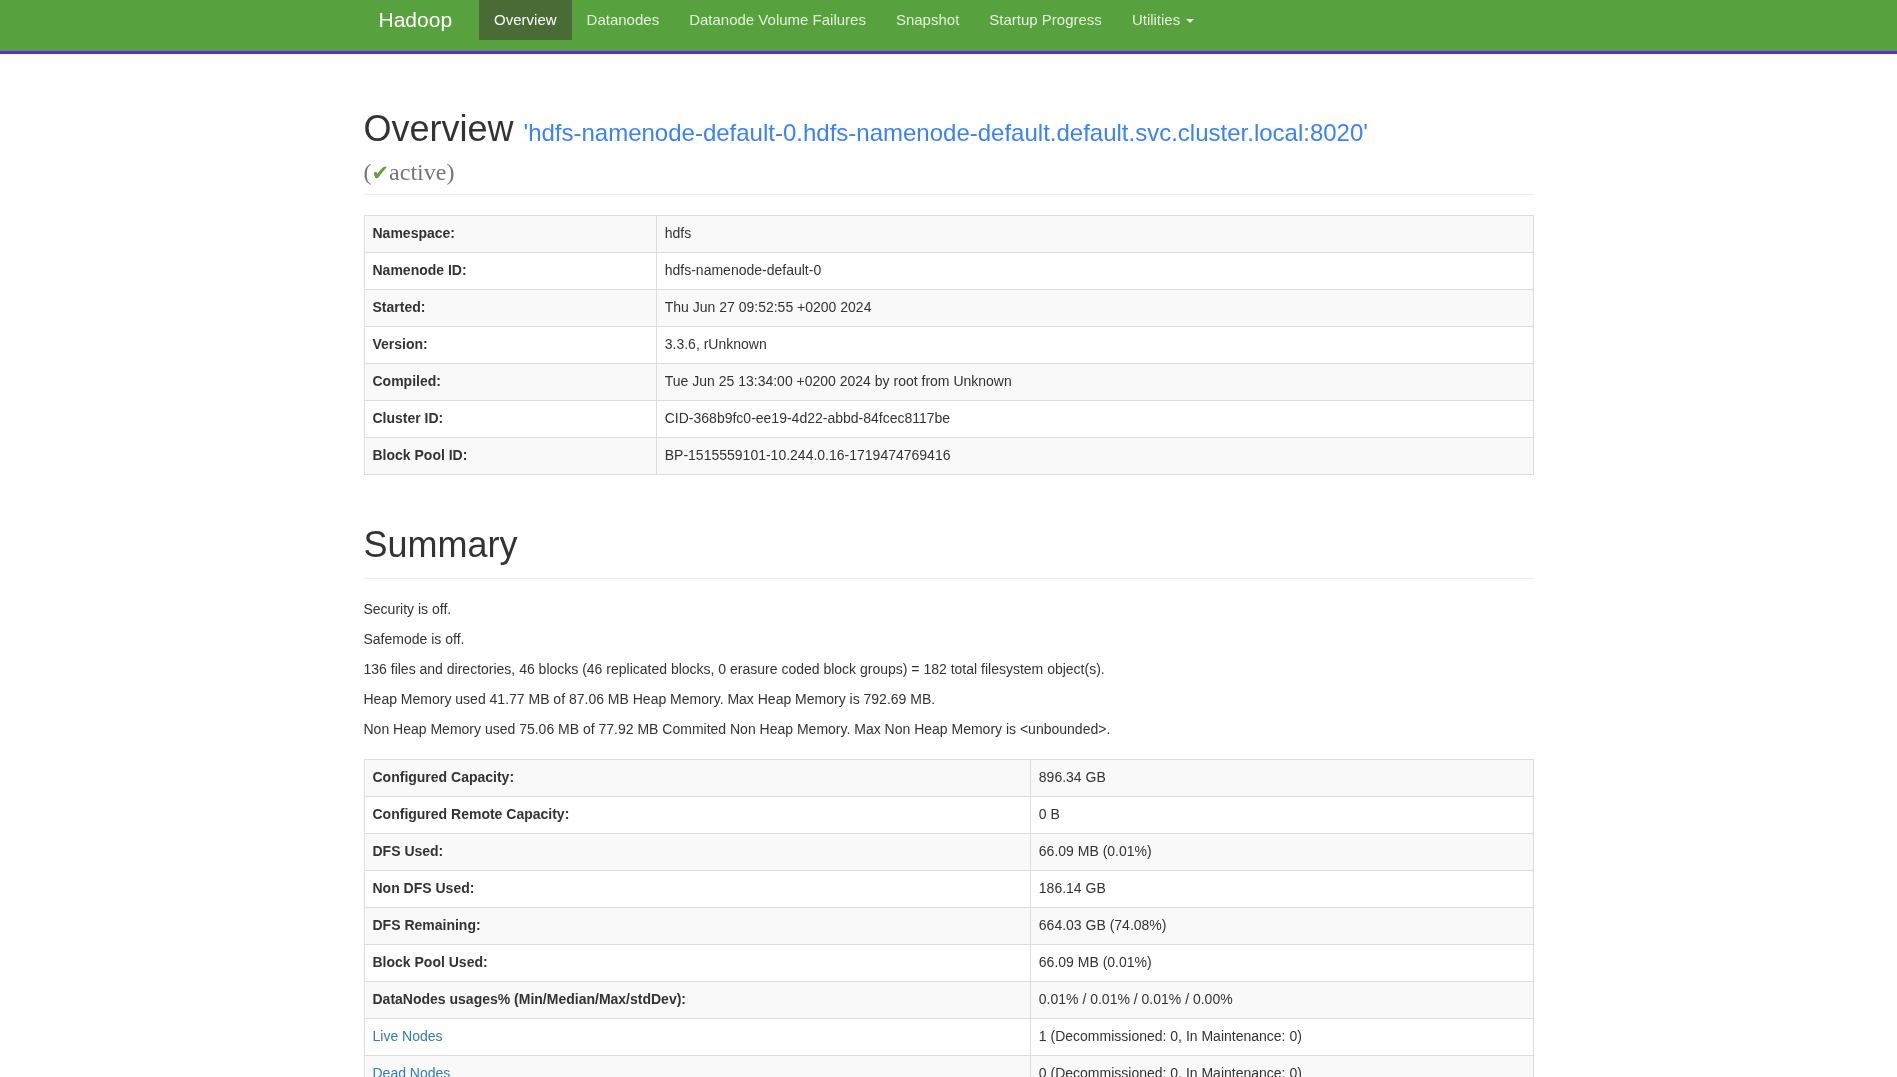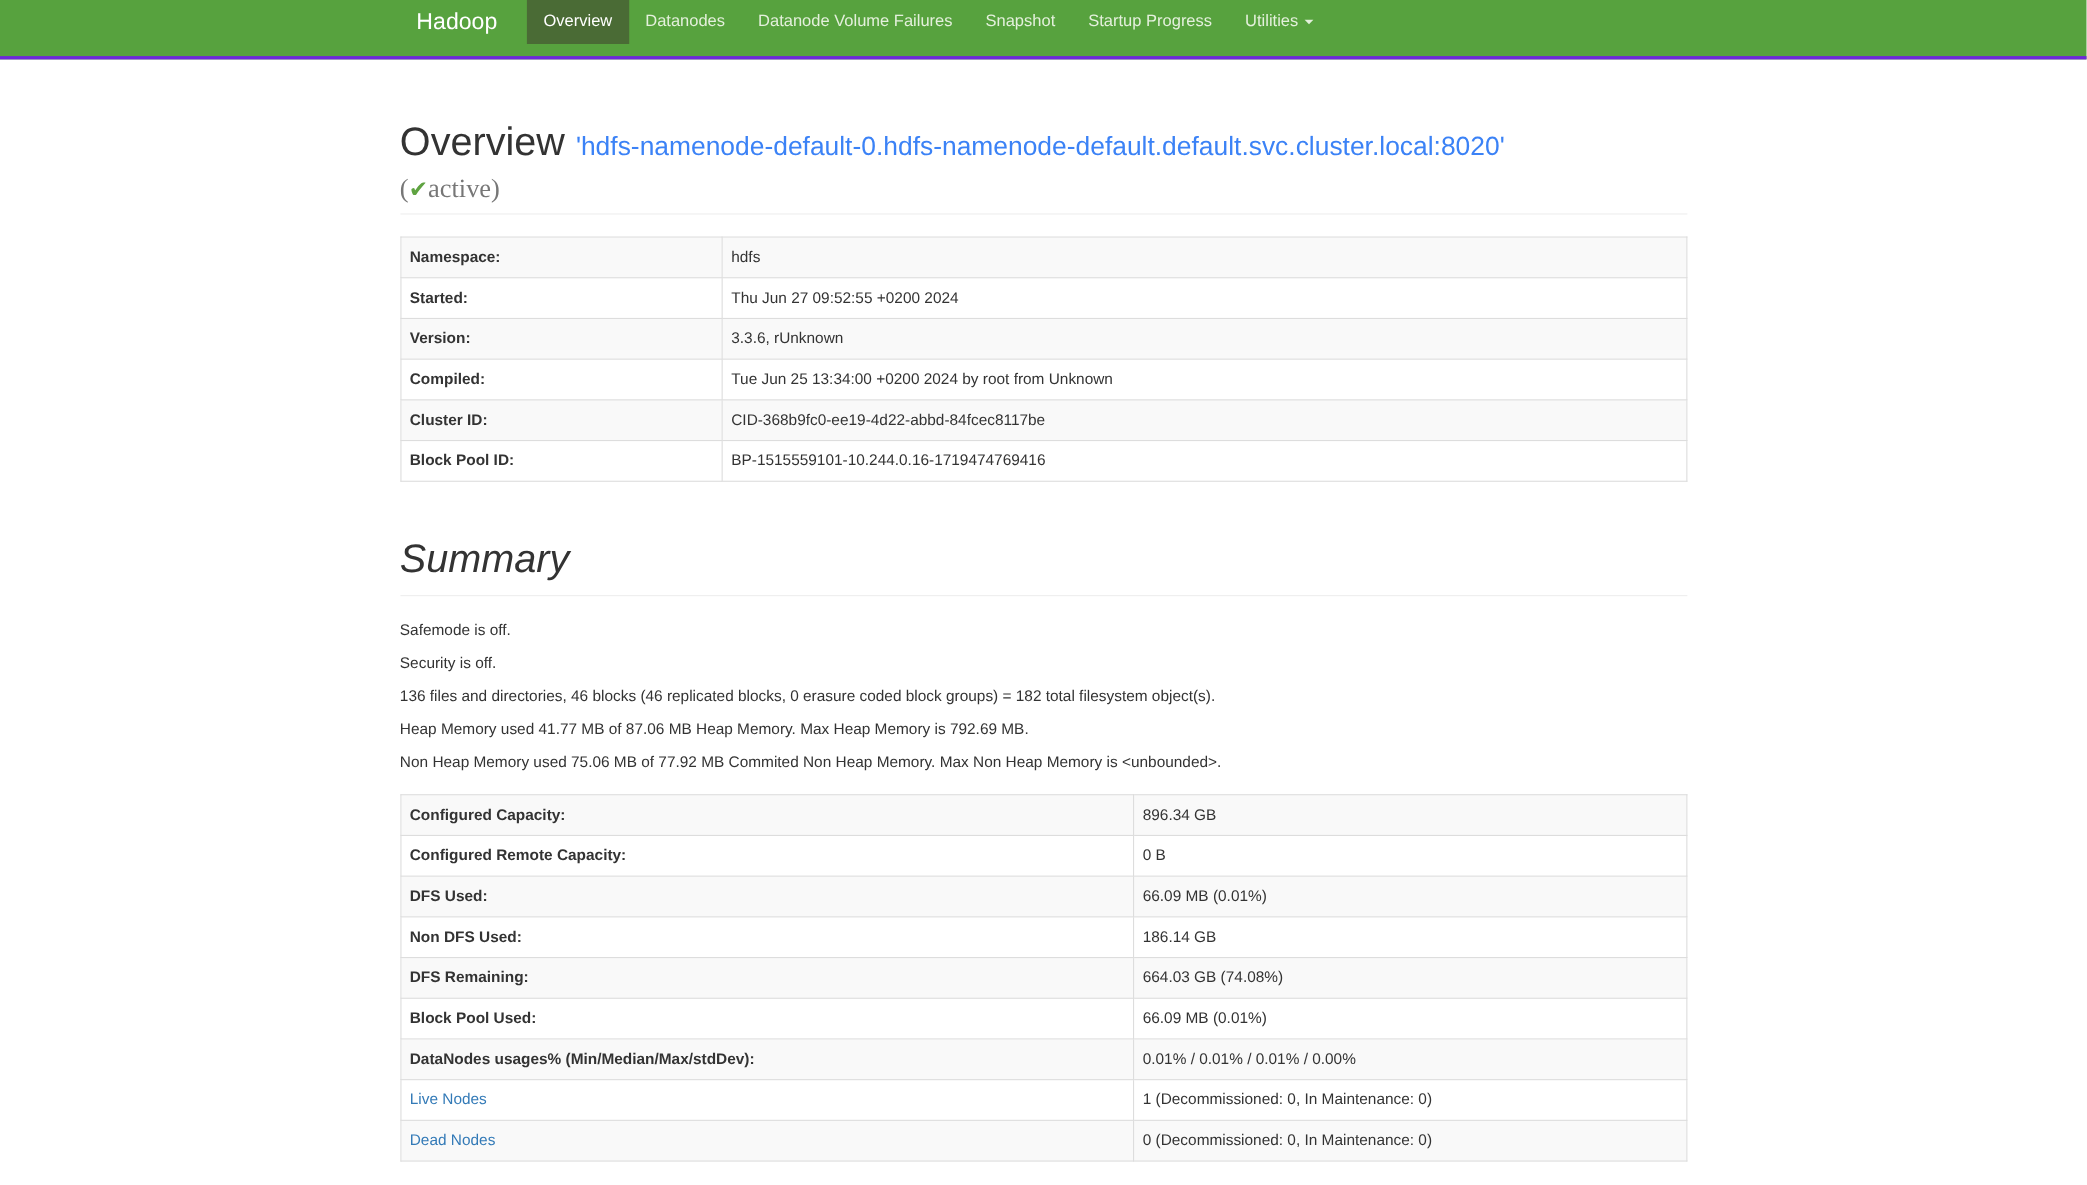--- a/index.html
+++ b/index.html
@@ -44,21 +44,21 @@
     border-right: 4px solid transparent;
     border-top: 4px solid currentColor;
   }
   
   .container { width: 1170px; margin: 0 auto; }
   .page-header {
     border-bottom: 1px solid #eee;
     padding-bottom: 9px;
     margin: 55px 0 20px 0;
   }
-  .page-header.second { margin-top: 50px; padding-bottom: 14px; font-style: italic; }
+  .page-header.second { margin-top: 50px; padding-bottom: 14px; }
   h1 {
     margin: 0; font-size: 36px; font-weight: 500; color: #333;
     line-height: 1.1;
   }
   h1 .small-txt {
     font-size: 24px; color: #3b82f6; font-weight: 400;
   }
   .title-line2 { margin-top: 10px; font-size: 24px; color: #777; font-weight: 400; font-family: Liberation Serif, serif; }
   .check { color: #5fa341; font-size: 21px; }
   
@@ -123,20 +123,24 @@
     </h1>
   </div>
 
   <table class="info-table overview">
     <tbody>
       <tr>
         <th>Namespace:</th>
         <td>hdfs</td>
       </tr>
       <tr>
+        <th>Namenode ID:</th>
+        <td>hdfs-namenode-default-0</td>
+      </tr>
+      <tr>
         <th>Started:</th>
         <td>Thu Jun 27 09:52:55 +0200 2024</td>
       </tr>
       <tr>
         <th>Version:</th>
         <td>3.3.6, rUnknown</td>
       </tr>
       <tr>
         <th>Compiled:</th>
         <td>Tue Jun 25 13:34:00 +0200 2024 by root from Unknown</td>
@@ -150,22 +154,22 @@
         <td>BP-1515559101-10.244.0.16-1719474769416</td>
       </tr>
     </tbody>
   </table>
 
   <div class="page-header second">
     <h1>Summary</h1>
   </div>
 
   <div class="summary-text">
+    <p>Security is off.</p>
     <p>Safemode is off.</p>
-    <p>Security is off.</p>
     <p>136 files and directories, 46 blocks (46 replicated blocks, 0 erasure coded block groups) = 182 total filesystem object(s).</p>
     <p>Heap Memory used 41.77 MB of 87.06 MB Heap Memory. Max Heap Memory is 792.69 MB.</p>
     <p>Non Heap Memory used 75.06 MB of 77.92 MB Commited Non Heap Memory. Max Non Heap Memory is &lt;unbounded&gt;.</p>
   </div>
 
   <table class="info-table summary-tbl">
     <tbody>
       <tr>
         <th>Configured Capacity:</th>
         <td>896.34 GB</td>

